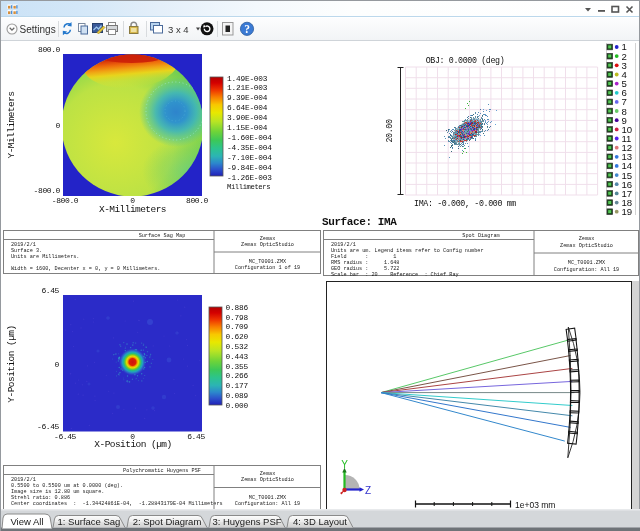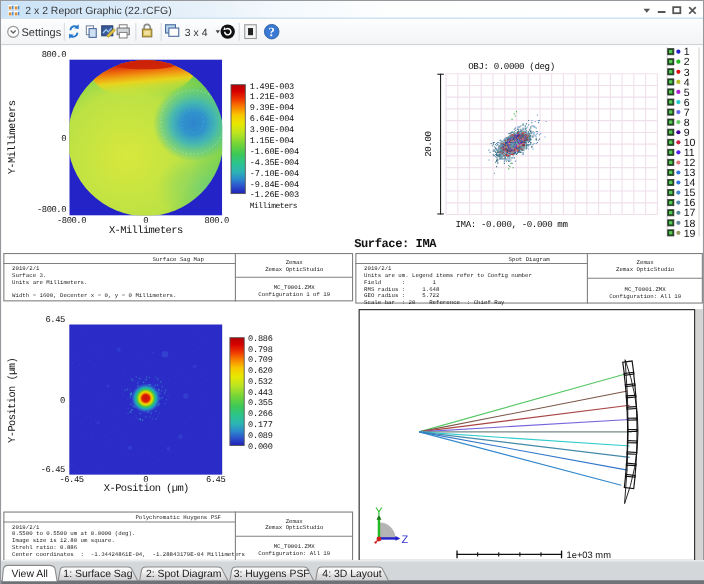--- a/index.html
+++ b/index.html
@@ -35,21 +35,20 @@
     <rect x="7" y="10.3" width="2.4" height="2.8" fill="#d68f3c"></rect>
           <rect x="9.8" y="9.7" width="1.4" height="3.4" fill="#4a90d9"></rect>
     <rect x="12.4" y="10.3" width="2.4" height="2.8" fill="#d68f3c"></rect>
           <rect x="15.2" y="9.7" width="1.4" height="3.4" fill="#4a90d9"></rect>
    </g>
    <path d="M584 7 l6 0 l-3 3.6 z" fill="#555"></path>
    <rect x="597" y="9" width="7" height="1.8" fill="#555"></rect>
    <rect x="611" y="5.5" width="6.5" height="5.5" fill="none" stroke="#555" stroke-width="1.6"></rect>
    <path d="M625.5 5.5 l6 6 M631.5 5.5 l-6 6" stroke="#555" stroke-width="1.6"></path>
   </svg>
-  <span class="t">2 x 2 Report Graphic (22.rCFG)</span>
  </div>
  <div id="toolbar">
 <svg width="640" height="23" style="position:absolute;left:0;top:0" xmlns="http://www.w3.org/2000/svg">
 
  <circle cx="11" cy="11" r="5" fill="#fdfdfd" stroke="#9a9a9a" stroke-width="1.1"></circle>
  <path d="M8.7 9.8 L11 12.1 L13.3 9.8" fill="none" stroke="#666" stroke-width="1.3"></path>
  <text x="18.5" y="14.5" font-family="Liberation Sans" font-size="10" fill="#333">Settings</text>
  <line x1="57.5" y1="3" x2="57.5" y2="19" stroke="#d8dbde" stroke-width="1"></line>
 
  <path d="M63 9.5 A4 4 0 0 1 69.8 6.9" fill="none" stroke="#2277cc" stroke-width="1.6"></path>

